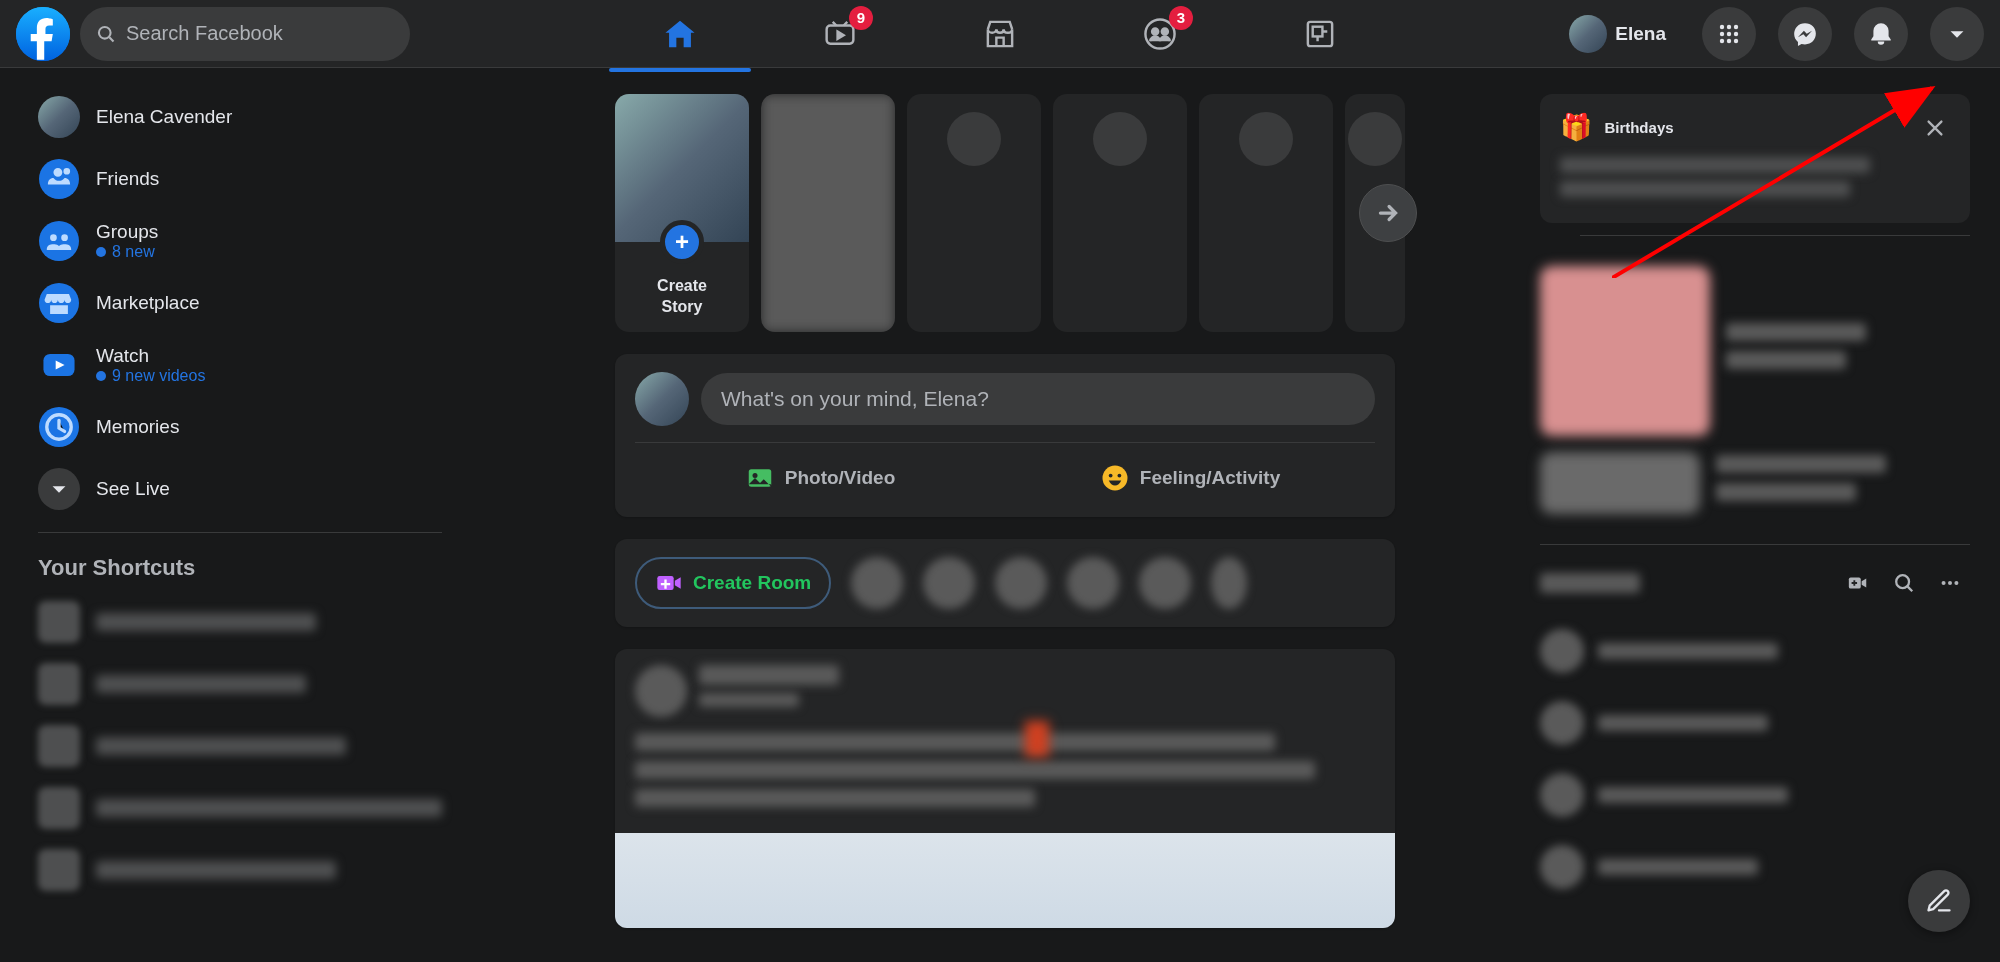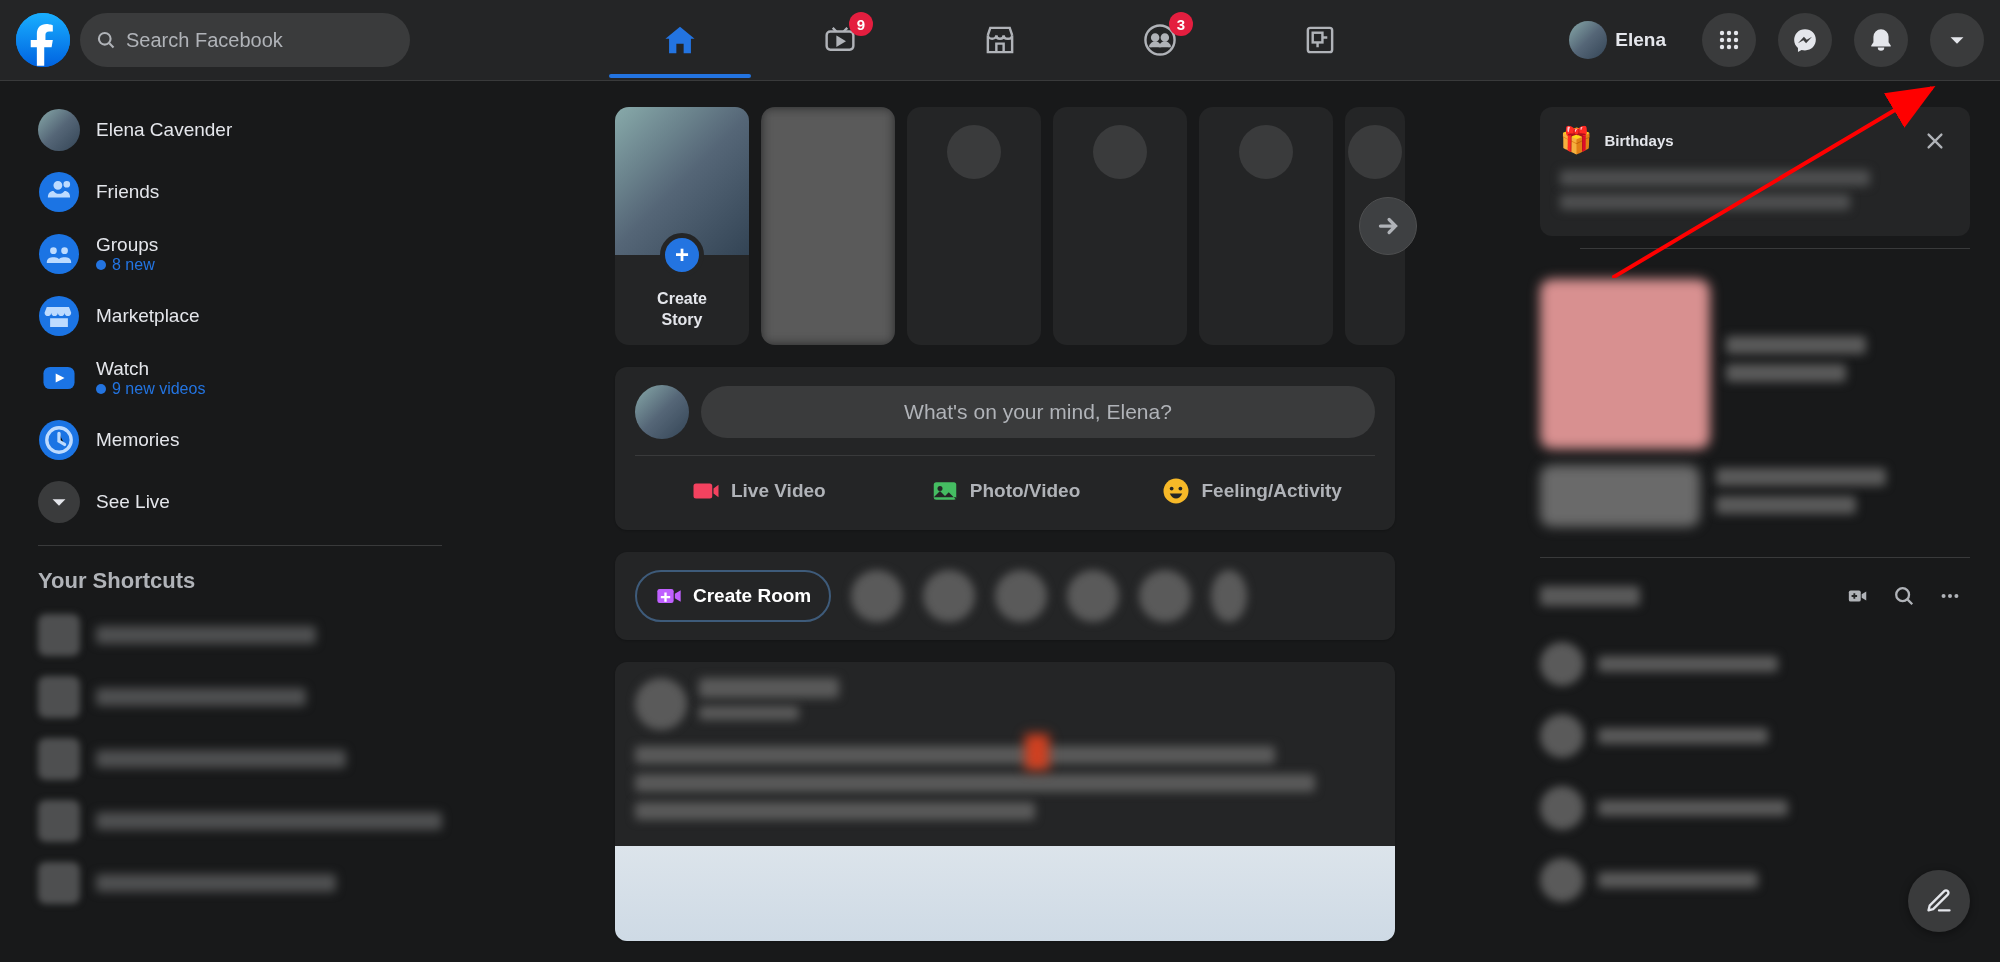--- a/index.html
+++ b/index.html
@@ -7,21 +7,21 @@
       background: #18191a;
       color: #e4e6eb;
       font-family: Helvetica, Arial, sans-serif;
       width: 2000px;
       height: 962px;
       overflow: hidden;
       position: relative;
     }
     
     .header {
-      height: 81px;
+      height: 68px;
       background: #242526;
       border-bottom: 1px solid #393a3b;
       display: flex;
       align-items: center;
       padding: 0 16px;
       position: relative;
     }
     .header-left { display: flex; align-items: center; gap: 10px; }
     .fb-logo {
       width: 54px; height: 54px; border-radius: 50%;
@@ -201,21 +201,20 @@
     }
     .composer-avatar {
       width: 54px; height: 54px; border-radius: 50%;
       background: linear-gradient(135deg, #8aa, #567);
       cursor: pointer;
     }
     .composer-input {
       flex: 1; background: #3a3b3c; border-radius: 30px;
       padding: 14px 20px; color: #b0b3b8; font-size: 21px;
       cursor: pointer;
-      text-align: center;
     }
     .composer-divider {
       border: none; border-top: 1px solid #393a3b;
       margin: 16px 0 8px;
     }
     .composer-actions {
       display: flex;
     }
     .composer-action {
       flex: 1; display: flex; align-items: center; justify-content: center;
@@ -225,21 +224,21 @@
     }
     .rooms {
       background: #242526; border-radius: 12px;
       padding: 18px 20px;
       display: flex; align-items: center; gap: 20px;
       box-shadow: 0 1px 2px rgba(0,0,0,.2);
     }
     .create-room-btn {
       border: 2px solid #3e5b7a; border-radius: 30px;
       padding: 10px 18px; display: flex; align-items: center; gap: 10px;
-      color: #ffffff; font-size: 19px; font-weight: 600;
+      color: #22c55e; font-size: 19px; font-weight: 600;
       cursor: pointer;
     }
     .room-avatar {
       width: 52px; height: 52px; border-radius: 50%;
       background: #5a5a5a; filter: blur(4px);
       cursor: pointer;
     }
     .post {
       background: #242526; border-radius: 12px;
       overflow: hidden;
@@ -609,26 +608,20 @@
     </div>
 
     <div class="composer">
       <div class="composer-top">
         <div class="composer-avatar avatar"></div>
         <div class="composer-input">What's on your mind, Elena?</div>
       </div>
       <hr class="composer-divider">
       <div class="composer-actions">
         <div class="composer-action">
-          <svg width="30" height="30" viewBox="0 0 24 24" fill="#f3425f">
-              <path d="M4 6h11a2 2 0 012 2v8a2 2 0 01-2 2H4a2 2 0 01-2-2V8a2 2 0 012-2zm14 4l4-3v10l-4-3z"></path>
-            </svg>
-          <span>Live Video</span>
-        </div>
-        <div class="composer-action">
           <svg width="30" height="30" viewBox="0 0 24 24" fill="#45bd62">
               <rect x="3" y="5" width="18" height="14" rx="2"></rect>
               <circle cx="8" cy="10" r="2" fill="#242526"></circle>
               <path d="M3 17l5-5 4 4 3-3 6 6v-2z" fill="#242526"></path>
             </svg>
           <span>Photo/Video</span>
         </div>
         <div class="composer-action">
           <svg width="30" height="30" viewBox="0 0 24 24" fill="#f7b928">
               <circle cx="12" cy="12" r="10"></circle>

